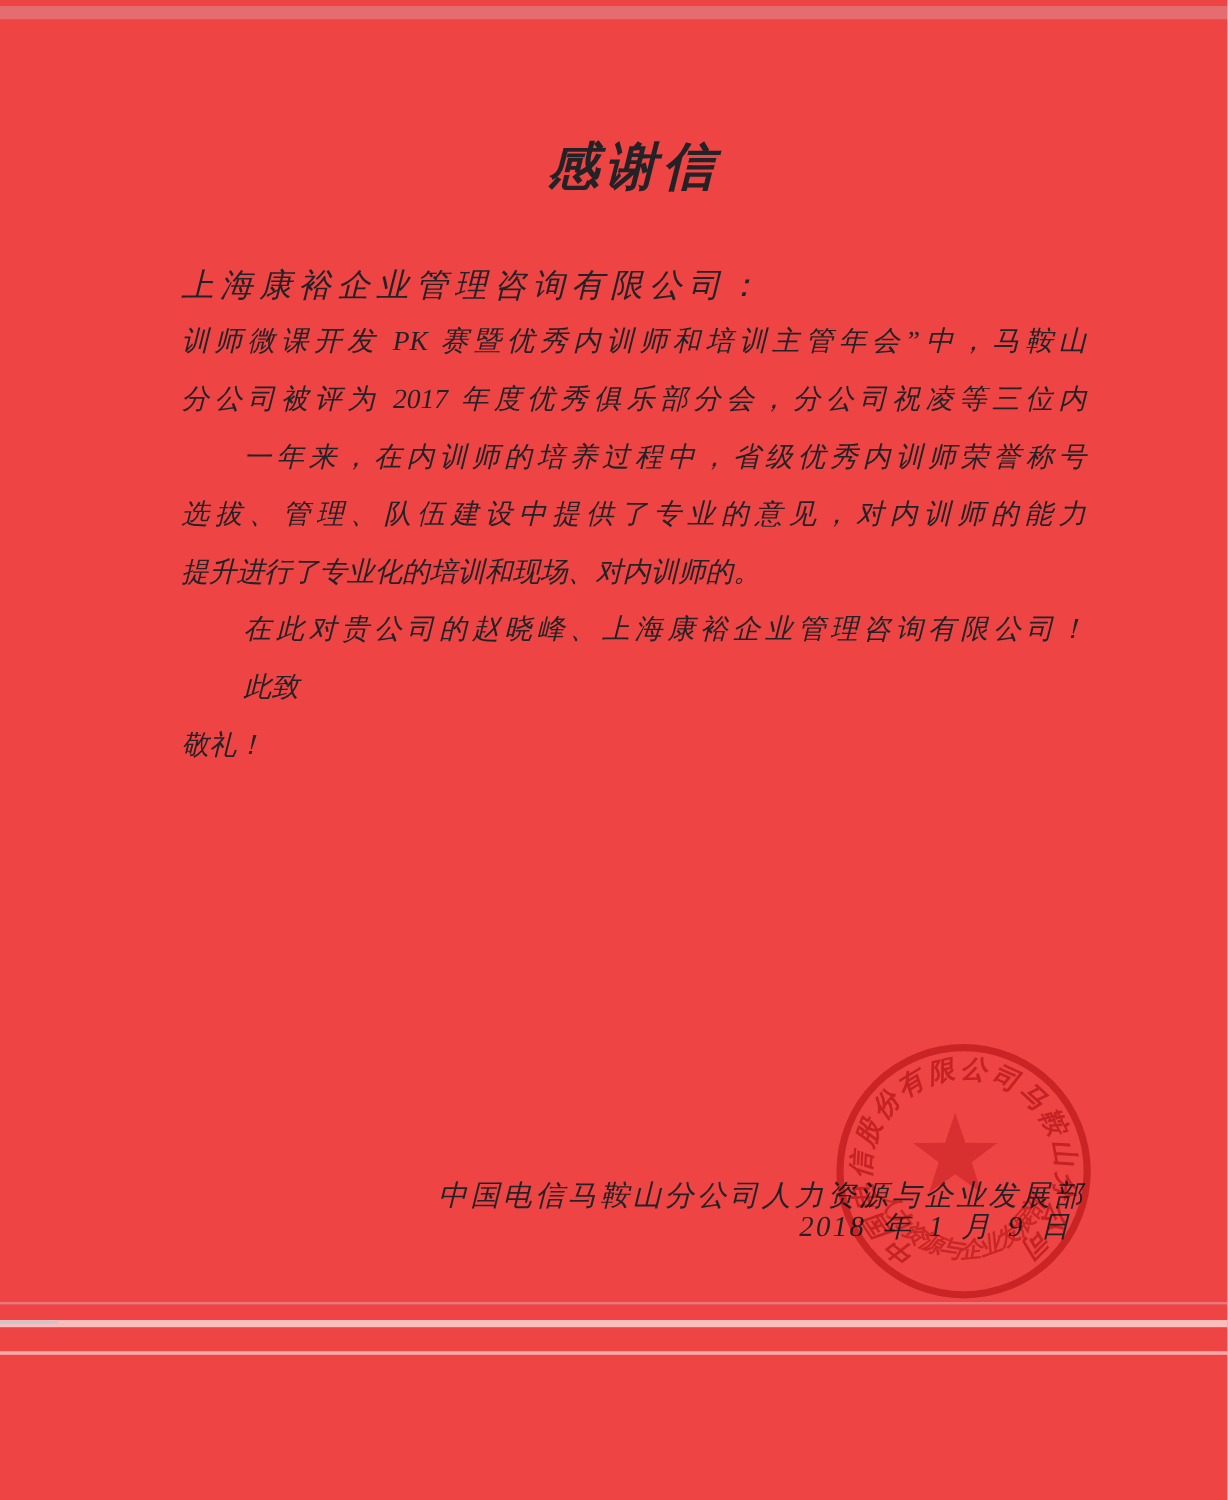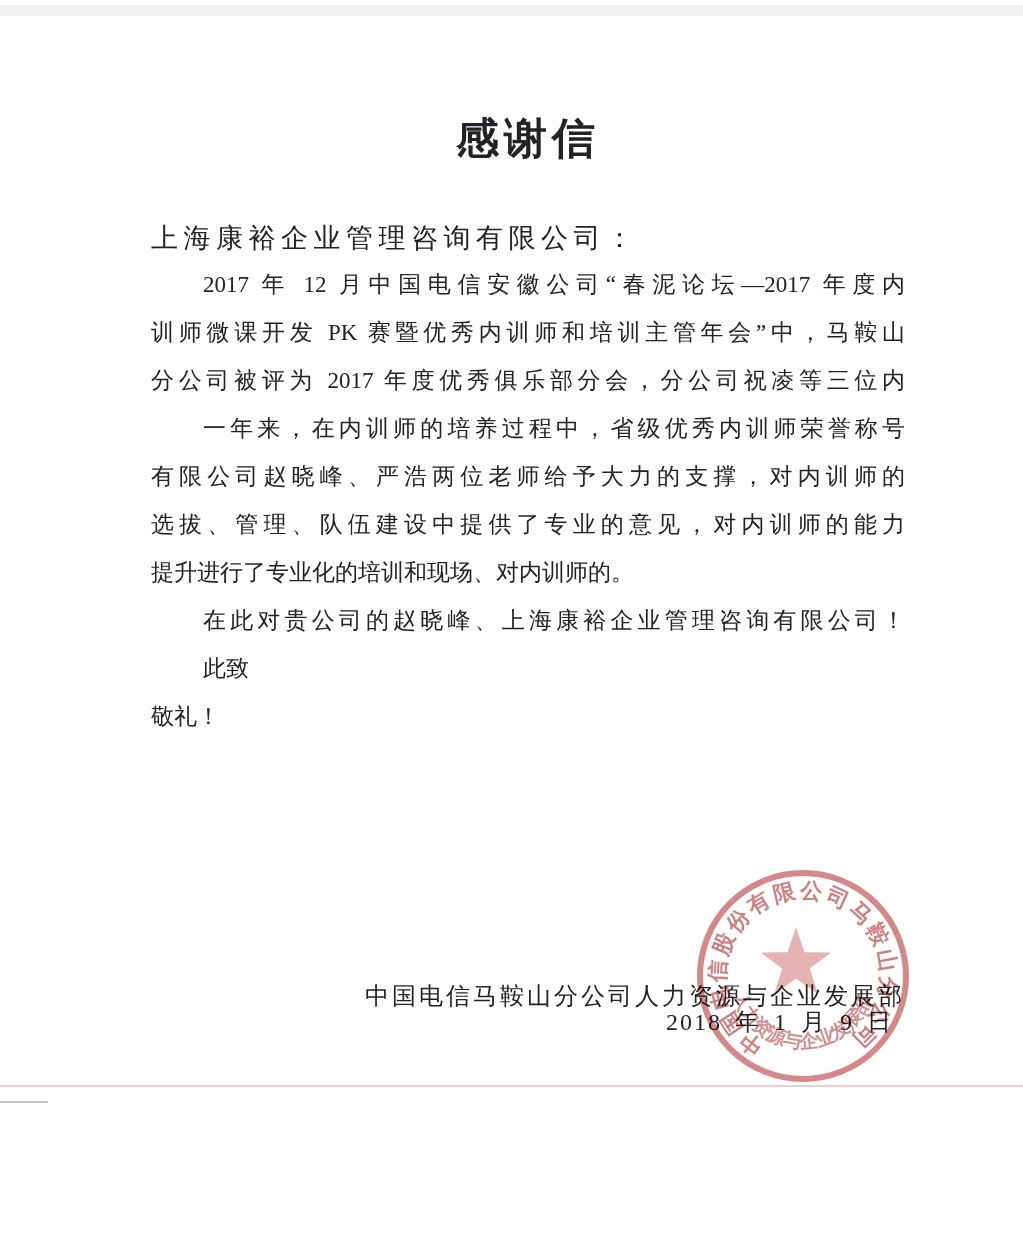--- a/index.html
+++ b/index.html
@@ -4,23 +4,24 @@
 <style>
   html,body{margin:0;padding:0;}
   body{
     width:1023px;height:1250px;
     background:#e9e9ee;
     font-family:"Liberation Serif","DejaVu Serif",serif;
   }
   .page{
     position:relative;
     width:1023px;height:1250px;
-    background:#ffffff;
+    background:#ef4444;
     overflow:hidden;
     color:#232327;
+    font-style:italic;
   }
   
   .scan-band-top{position:absolute;left:0;top:5px;width:100%;height:11px;background:rgba(205,205,216,.30);}
   .scan-line-pink{position:absolute;left:0;top:1085px;width:100%;height:2px;background:rgba(224,164,175,.55);}
   .scan-band-1{position:absolute;left:0;top:1100px;width:100%;height:6px;background:rgba(255,255,255,.65);}
   .scan-dash{position:absolute;left:0;top:1101px;width:48px;height:2px;background:#c6c6cf;}
   .scan-band-2{position:absolute;left:0;top:1126px;width:100%;height:3px;background:rgba(255,255,255,.55);}
 
   .title{
     position:absolute;left:151px;top:110px;width:754px;margin:0;
@@ -72,25 +73,23 @@
 
 <div class="page">
 
   <div class="scan-band-top"></div>
 
   <h1 class="title">感谢信</h1>
 
   <div class="salutation">上海康裕企业管理咨询有限公司：</div>
 
   <div class="body-lines">
-    <div class="line indent justify">2017 年 12 月中国电信安徽公司“春泥论坛—2017 年度内</div>
     <div class="line justify">训师微课开发 PK 赛暨优秀内训师和培训主管年会”中，马鞍山</div>
     <div class="line justify">分公司被评为 2017 年度优秀俱乐部分会，分公司祝凌等三位内</div>
     <div class="line indent justify">一年来，在内训师的培养过程中，省级优秀内训师荣誉称号</div>
-    <div class="line justify">有限公司赵晓峰、严浩两位老师给予大力的支撑，对内训师的</div>
     <div class="line justify">选拔、管理、队伍建设中提供了专业的意见，对内训师的能力</div>
     <div class="line">提升进行了专业化的培训和现场、对内训师的。</div>
     <div class="line indent justify">在此对贵公司的赵晓峰、上海康裕企业管理咨询有限公司！</div>
     <div class="line indent">此致</div>
     <div class="line">敬礼！</div>
   </div>
 
   <div class="signature">中国电信马鞍山分公司人力资源与企业发展部</div>
   <div class="date">2018 年 1 月 9 日</div>
 

